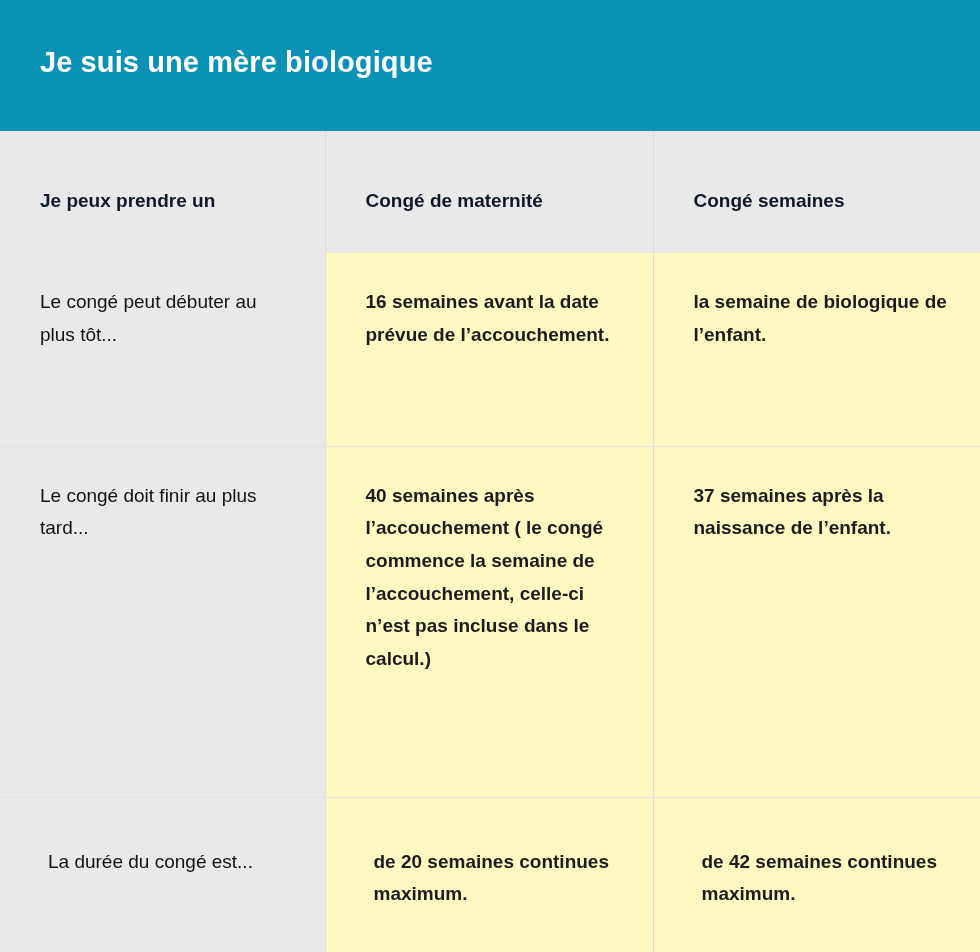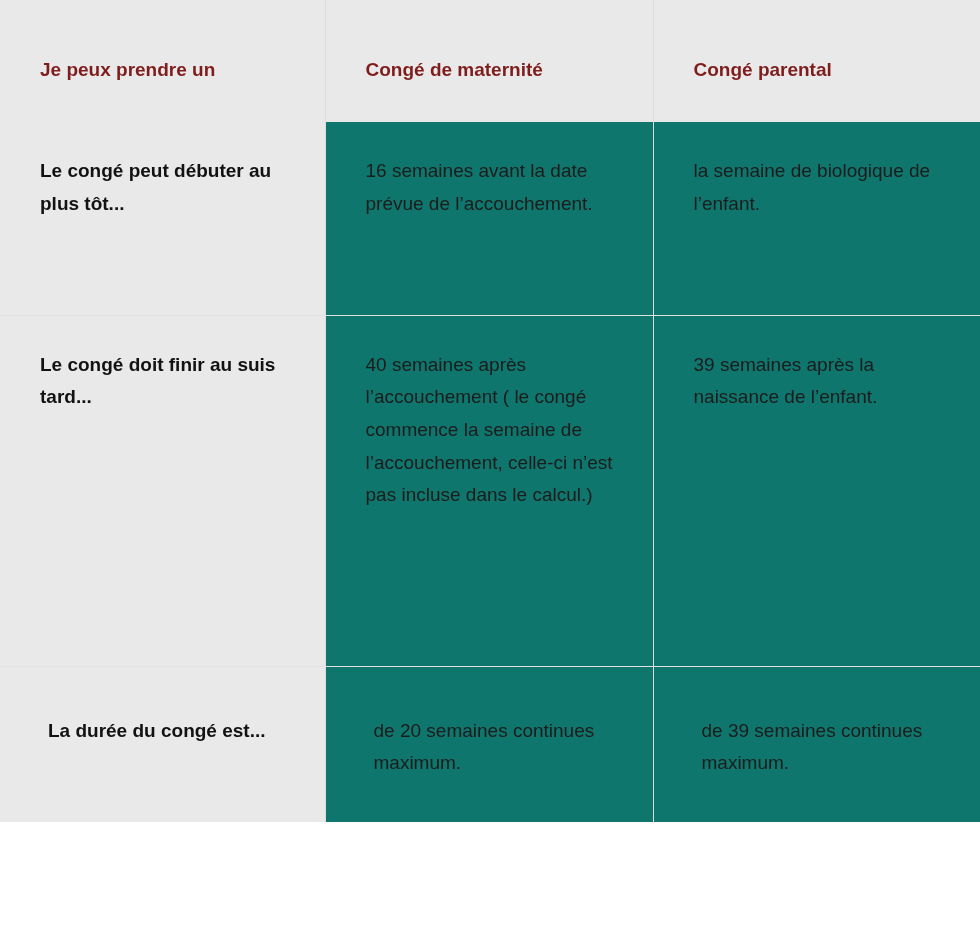--- a/index.html
+++ b/index.html
@@ -72,87 +72,90 @@
 
   
   .thead-row th {
     background: #e9e9e9;
     font-weight: bold;
     font-size: 19px;
     height: 122px;
     padding-top: 54px;
     padding-bottom: 20px;
     border-bottom: none;
-    color: #7f1d1d;
+    color: #0f172a;
   }
 
   
   .row-head {
     background: #e9e9e9;
-    font-weight: bold;
+    font-weight: normal;
     color: #121212;
   }
   .cell {
-    background: #0f766e;
-    font-weight: normal;
+    background: #fef9c3;
+    font-weight: bold;
     color: #1c1c1c;
   }
 
   
   .r1 .row-head, .r1 .cell { height: 193px; }
   .r2 .row-head, .r2 .cell { height: 351px; }
   .r3 .row-head, .r3 .cell { height: 156px; border-bottom: none; }
 
   .r3 .row-head, .r3 .cell { padding-top: 48px; padding-left: 48px; }
 
   .cell-text { display: block; }
 </style>
 </head>
 <body>
 
 <div class="page">
 
+  <div class="banner">
+    <h1 class="banner-title">Je suis une mère biologique</h1>
+  </div>
 
   <table class="table">
     <colgroup>
       <col class="c1">
       <col class="c2">
       <col class="c3">
     </colgroup>
     <thead>
       <tr class="thead-row">
         <th>Je peux prendre un</th>
         <th>Congé de maternité</th>
-        <th>Congé parental</th>
+        <th>Congé semaines</th>
       </tr>
     </thead>
     <tbody>
       <tr class="r1">
         <th class="row-head">Le congé peut débuter au plus tôt...</th>
         <td class="cell">
           <span class="cell-text">16 semaines avant la date prévue de l’accouchement.</span>
         </td>
         <td class="cell">
           <span class="cell-text">la semaine de biologique de l’enfant.</span>
         </td>
       </tr>
       <tr class="r2">
-        <th class="row-head">Le congé doit finir au suis tard...</th>
+        <th class="row-head">Le congé doit finir au plus tard...</th>
         <td class="cell">
           <span class="cell-text">40 semaines après l’accouchement ( le congé commence la semaine de l’accouchement, celle-ci n’est pas incluse dans le calcul.)</span>
         </td>
         <td class="cell">
-          <span class="cell-text">39 semaines après la naissance de l’enfant.</span>
+          <span class="cell-text">37 semaines après la naissance de l’enfant.</span>
         </td>
       </tr>
       <tr class="r3">
         <th class="row-head">La durée du congé est...</th>
         <td class="cell">
           <span class="cell-text">de 20 semaines continues maximum.</span>
         </td>
         <td class="cell">
-          <span class="cell-text">de 39 semaines continues maximum.</span>
+          <span class="cell-text">de 42 semaines continues maximum.</span>
         </td>
       </tr>
     </tbody>
   </table>
 
 </div>
 
 </body></html>

